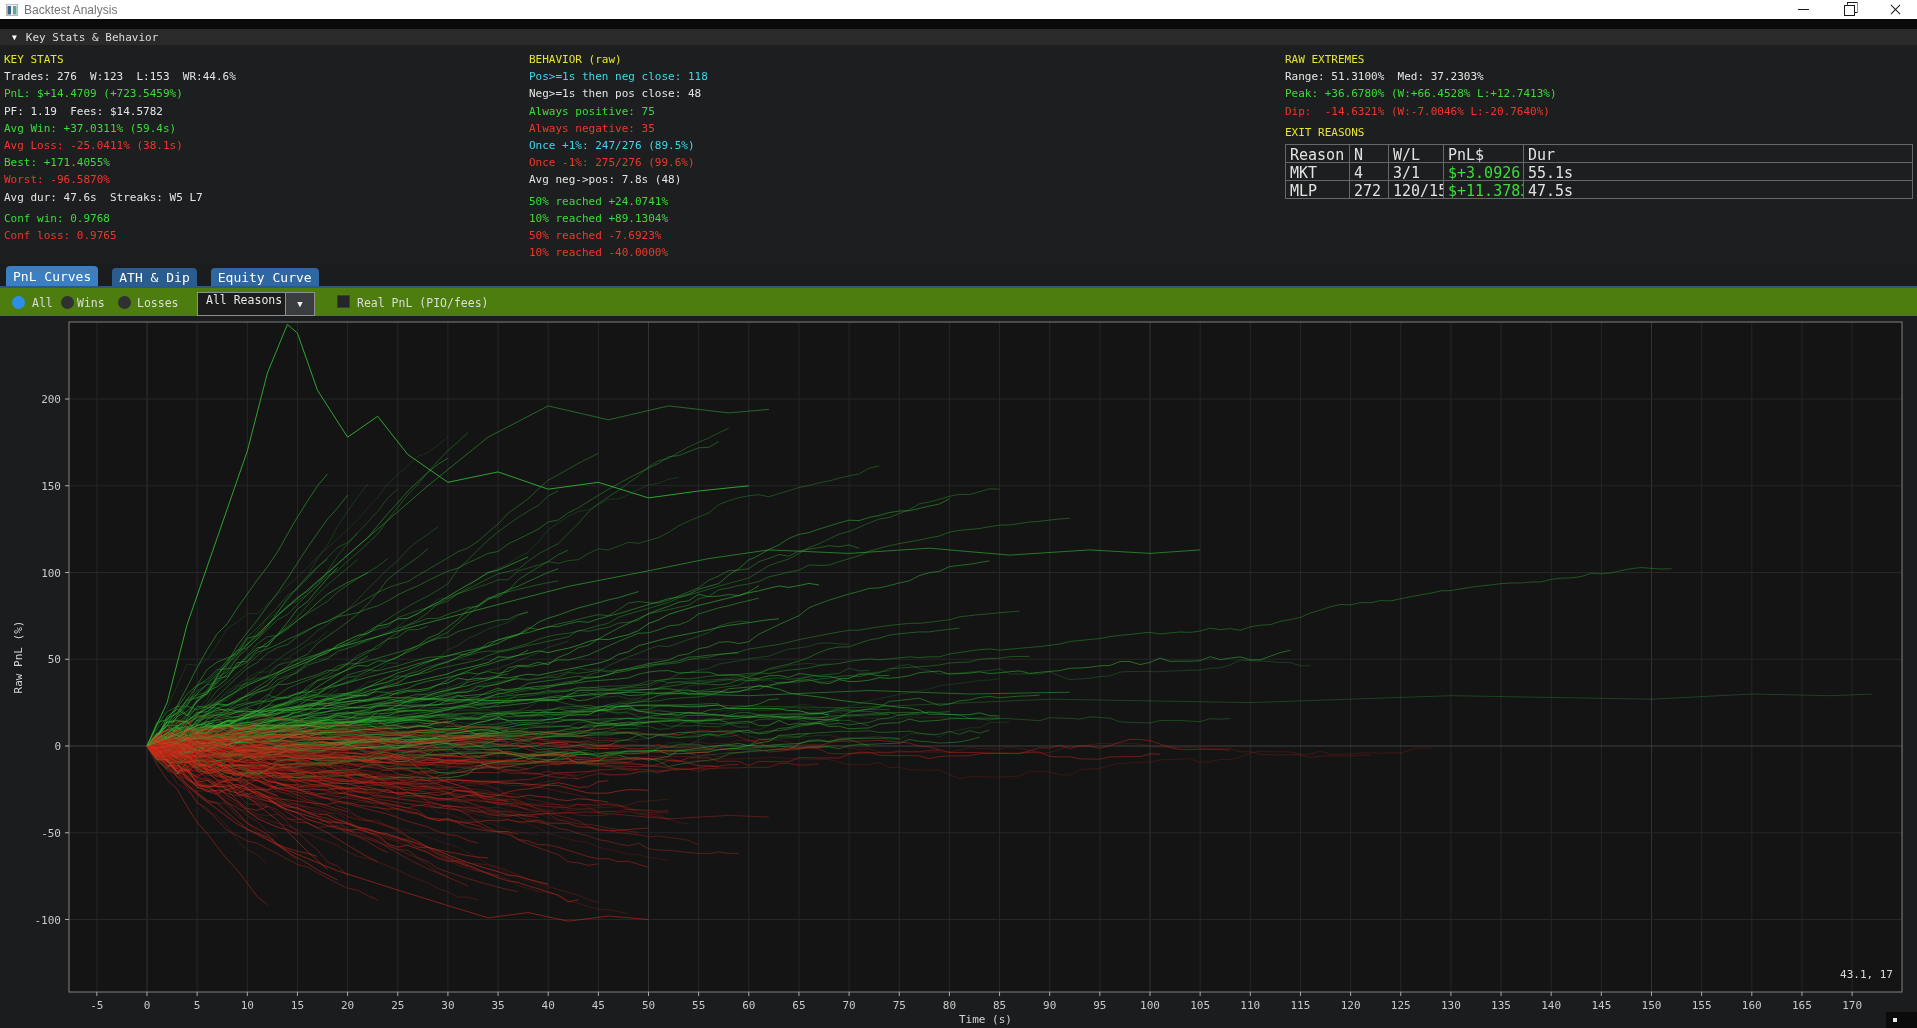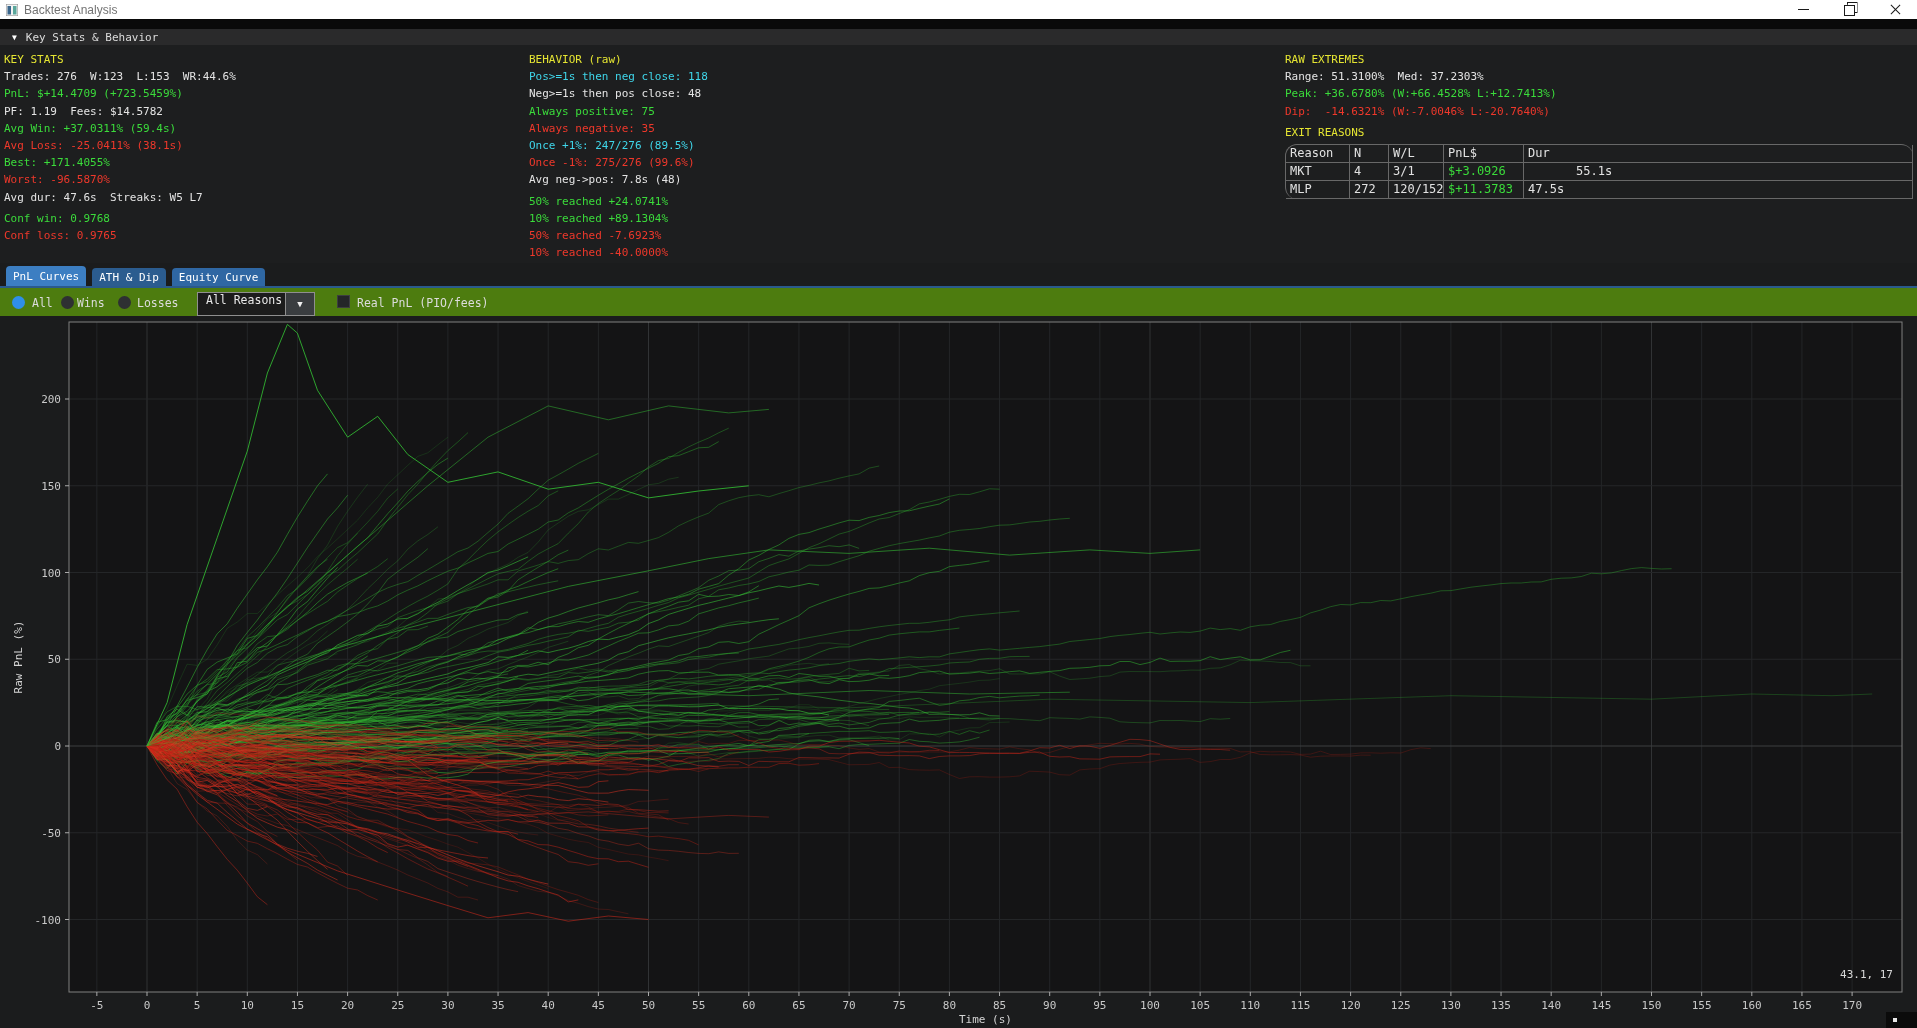--- a/index.html
+++ b/index.html
@@ -22,26 +22,26 @@
   .strip{position:absolute;top:19px;left:0;right:0;height:10px;background:#0a0a0a;}
   .collapse-bar{position:absolute;top:29px;left:0;right:0;height:16px;background:#2a2a2b;
     color:#dcdcdc;font-size:11px;display:flex;align-items:center;padding-left:12px;gap:9px;}
   .caret{font-size:8px;color:#ffffff;}
   
   .stats{position:absolute;top:45px;left:0;right:0;height:218px;background:#1d1e1f;}
   .stat-col{position:absolute;top:6px;font-size:11px;line-height:17.2px;white-space:pre;}
   .stat-line{height:17.2px;}
   .stat-line.gap{margin-top:4px;}
   
-  #exit-table{position:absolute;left:1285px;top:144px;width:628px;font-size:12px;color:#e2e2e2;
-    border-top:1px solid #686868;border-left:1px solid #686868;background:#1d1e1f;box-sizing:border-box;border-radius:12px;}
+  #exit-table{position:absolute;left:1285px;top:144px;width:628px;font-size:15px;color:#e2e2e2;
+    border-top:1px solid #686868;border-left:1px solid #686868;background:#1d1e1f;box-sizing:border-box;}
   .tr{display:flex;height:17px;border-bottom:1px solid #686868;}
   .td{border-right:1px solid #686868;box-sizing:border-box;padding:1px 0 0 4px;overflow:hidden;white-space:pre;}
   
-  .tabbar{position:absolute;left:6px;top:266px;height:20px;display:flex;align-items:flex-end;gap:6px;font-size:11px;}
+  .tabbar{position:absolute;left:6px;top:266px;height:20px;display:flex;align-items:flex-end;gap:14px;font-size:13px;}
   .tab{height:18px;padding:0 7px;color:#ffffff;display:flex;align-items:center;
        border-radius:4px 4px 0 0;cursor:default;}
   .tab.selected{height:20px;}
   .tab-underline{position:absolute;top:286px;left:0;right:0;height:2px;background:#2a5a8c;}
   
   .controls{position:absolute;top:288px;left:0;right:0;height:28px;background:#4d7c0f;
     font-size:11.5px;color:#dcdcdc;}
   .radio{position:absolute;top:8px;width:13px;height:13px;border-radius:50%;background:#2e3032;}
   .radio.sel{background:#2f8fe8;}
   .ctl-label{position:absolute;top:8px;white-space:pre;}
@@ -98,21 +98,21 @@
       <div class="td" style="width: 39px;">N</div>
       <div class="td" style="width: 55px;">W/L</div>
       <div class="td" style="width: 80px;">PnL$</div>
       <div class="td" style="width: 390px; flex: 1 1 0%;">Dur</div>
     </div>
     <div class="tr">
       <div class="td" style="width: 64px;">MKT</div>
       <div class="td" style="width: 39px;">4</div>
       <div class="td" style="width: 55px;">3/1</div>
       <div class="td" style="width: 80px; color: rgb(59, 220, 59);">$+3.0926</div>
-      <div class="td" style="width: 390px; flex: 1 1 0%; margin-left: 48px;">55.1s</div>
+      <div class="td" style="width: 390px; flex: 1 1 0%;">55.1s</div>
     </div>
     <div class="tr">
       <div class="td" style="width: 64px;">MLP</div>
       <div class="td" style="width: 39px;">272</div>
       <div class="td" style="width: 55px;">120/152</div>
       <div class="td" style="width: 80px; color: rgb(59, 220, 59);">$+11.3783</div>
       <div class="td" style="width: 390px; flex: 1 1 0%;">47.5s</div>
     </div>
   </div>
 

